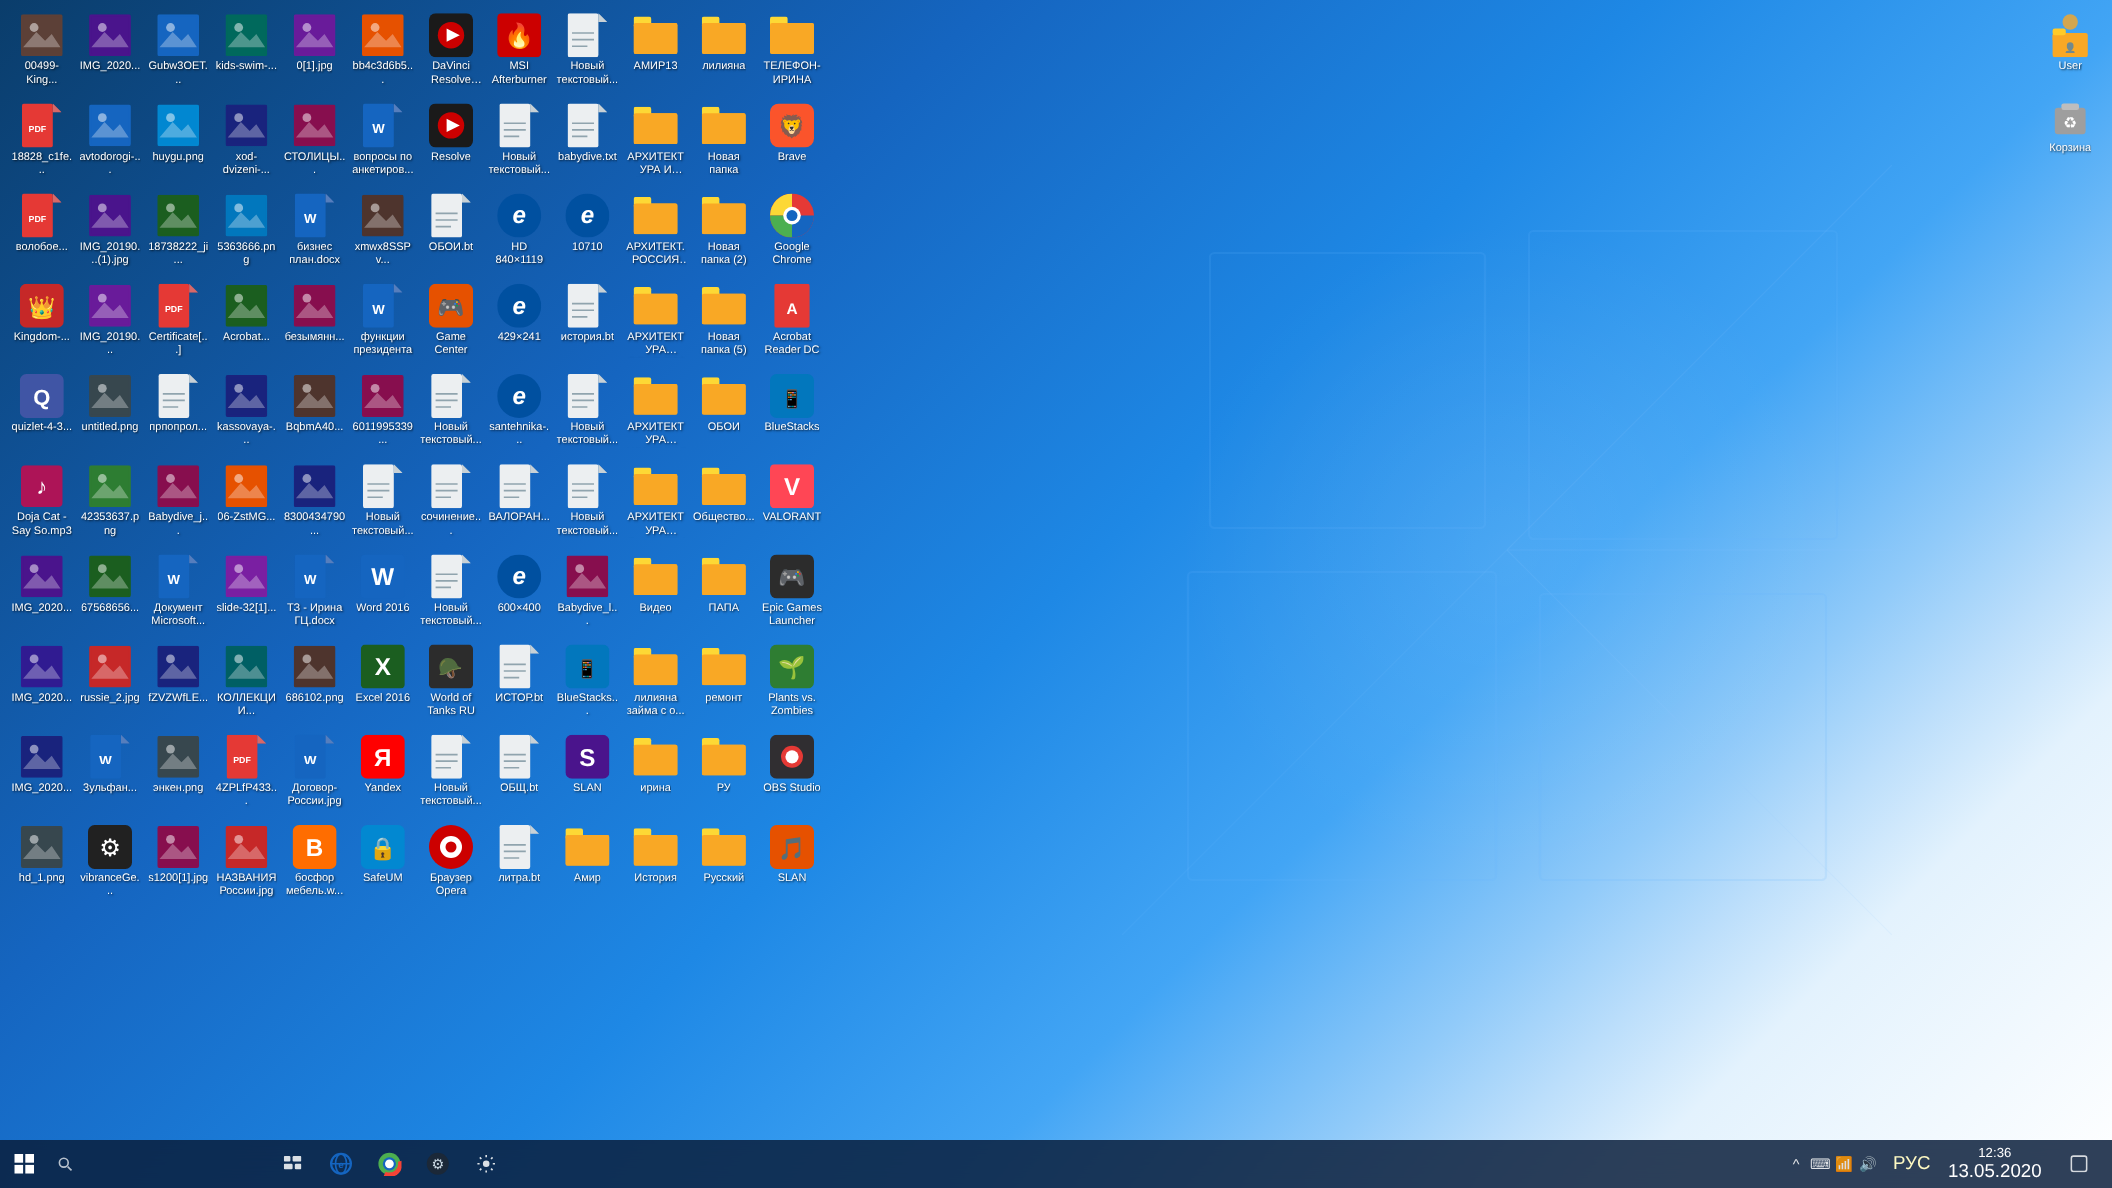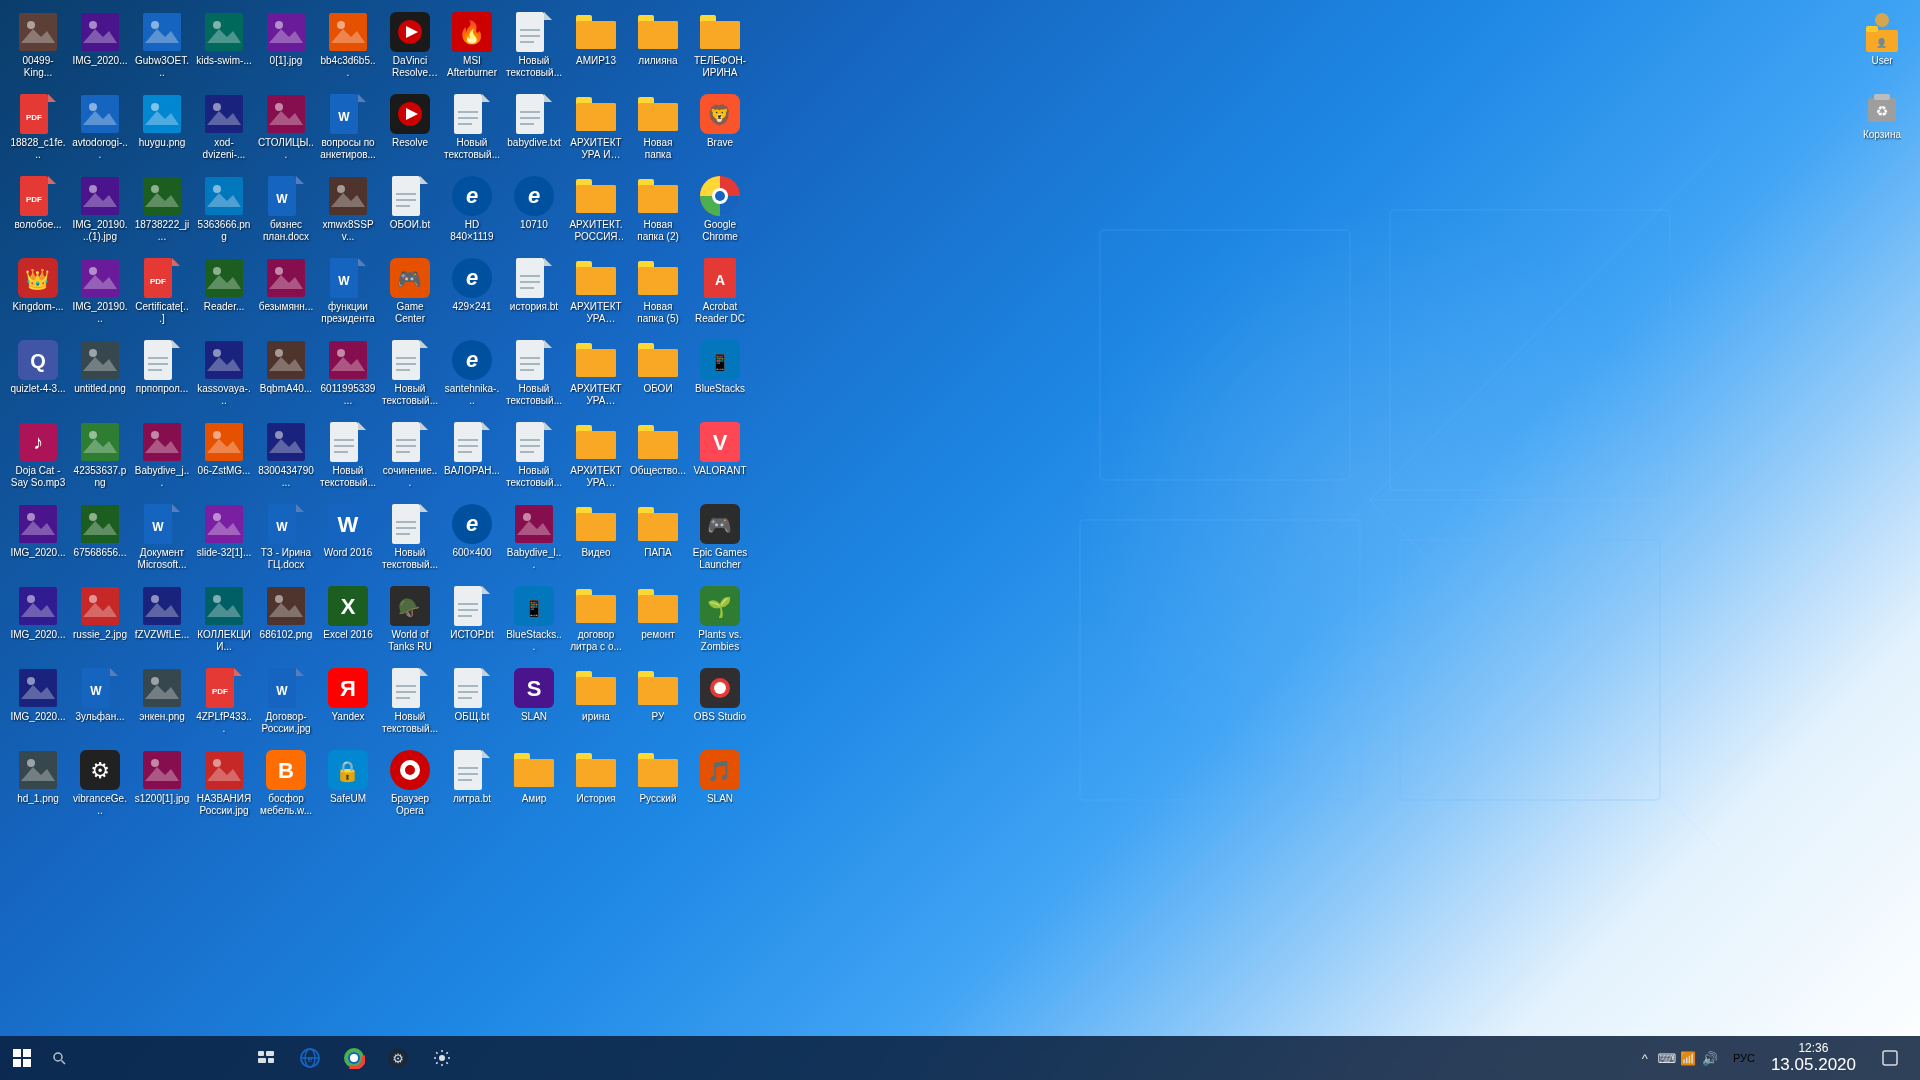--- a/index.html
+++ b/index.html
@@ -172,22 +172,22 @@
       cursor: pointer;
       opacity: 0.85;
       font-size: 13px;
       display: flex;
       align-items: center;
       justify-content: center;
       color: white;
     }
 
     .taskbar-lang {
-      font-size: 11px;
-      color: #000000;
+      font-size: 17px;
+      color: #fef9c3;
       padding: 0 4px;
     }
 
     .taskbar-notif {
       width: 44px;
       height: 44px;
       display: flex;
       align-items: center;
       justify-content: center;
       cursor: pointer;
@@ -663,21 +663,21 @@
     </div>
     <div class="icon">
       <div class="icon-img">
         <svg width="38" height="38" viewBox="0 0 38 38">
       <rect x="0" y="0" width="38" height="38" rx="2" fill="#1b5e20"></rect>
       <rect x="2" y="2" width="34" height="34" rx="1" fill="#1b5e20" opacity="0.7"></rect>
       <circle cx="12" cy="12" r="4" fill="rgba(255,255,255,0.5)"></circle>
       <polygon points="2,30 14,16 22,24 28,18 36,30" fill="rgba(255,255,255,0.3)"></polygon>
     </svg>
       </div>
-      <span class="icon-label">Reader...</span>
+      <span class="icon-label">Acrobat...</span>
     </div>
     <div class="icon">
       <div class="icon-img">
         <svg width="38" height="38" viewBox="0 0 38 38">
       <rect x="0" y="0" width="38" height="38" rx="2" fill="#880e4f"></rect>
       <rect x="2" y="2" width="34" height="34" rx="1" fill="#880e4f" opacity="0.7"></rect>
       <circle cx="12" cy="12" r="4" fill="rgba(255,255,255,0.5)"></circle>
       <polygon points="2,30 14,16 22,24 28,18 36,30" fill="rgba(255,255,255,0.3)"></polygon>
     </svg>
       </div>
@@ -1240,21 +1240,21 @@
       <span class="icon-label">BlueStacks...</span>
     </div>
     <div class="icon">
       <div class="icon-img">
         <svg width="40" height="34" viewBox="0 0 40 34">
       <rect x="0" y="6" width="40" height="28" rx="2" fill="#f9a825"></rect>
       <rect x="0" y="0" width="16" height="10" rx="2" fill="#fdd835"></rect>
       <rect x="0" y="6" width="40" height="28" rx="2" fill="#f9a825"></rect>
     </svg>
       </div>
-      <span class="icon-label">договор литра с о...</span>
+      <span class="icon-label">лилияна займа с о...</span>
     </div>
     <div class="icon">
       <div class="icon-img">
         <svg width="40" height="34" viewBox="0 0 40 34">
       <rect x="0" y="6" width="40" height="28" rx="2" fill="#f9a825"></rect>
       <rect x="0" y="0" width="16" height="10" rx="2" fill="#fdd835"></rect>
       <rect x="0" y="6" width="40" height="28" rx="2" fill="#f9a825"></rect>
     </svg>
       </div>
       <span class="icon-label">ремонт</span>

